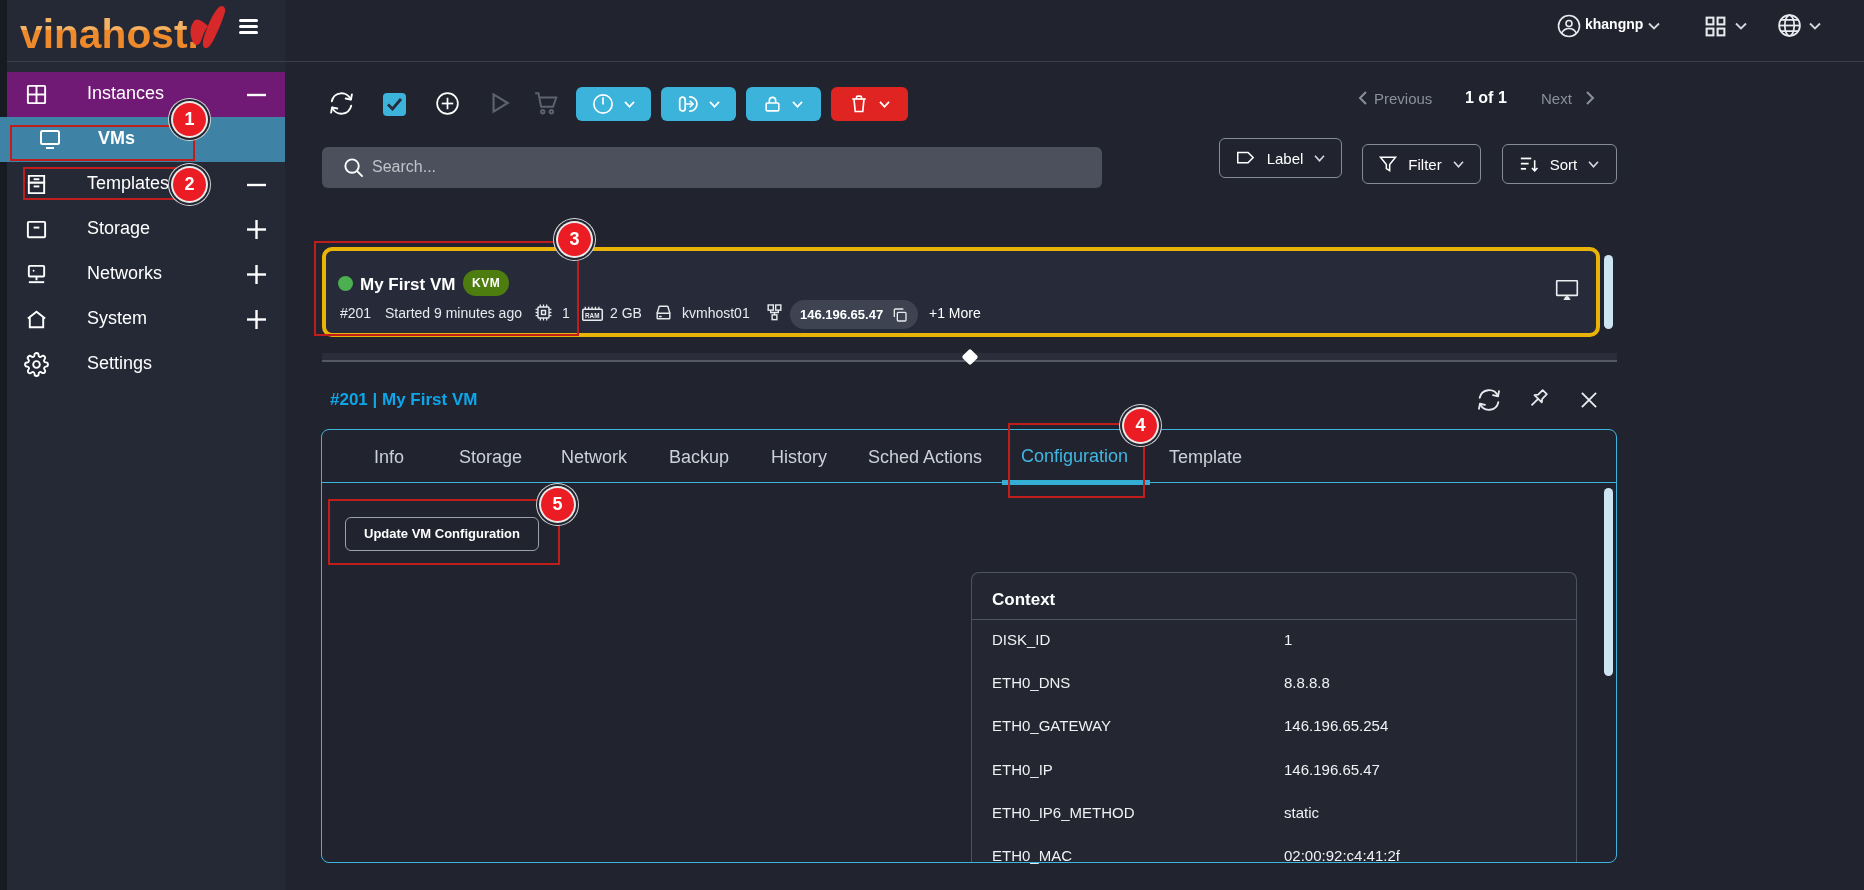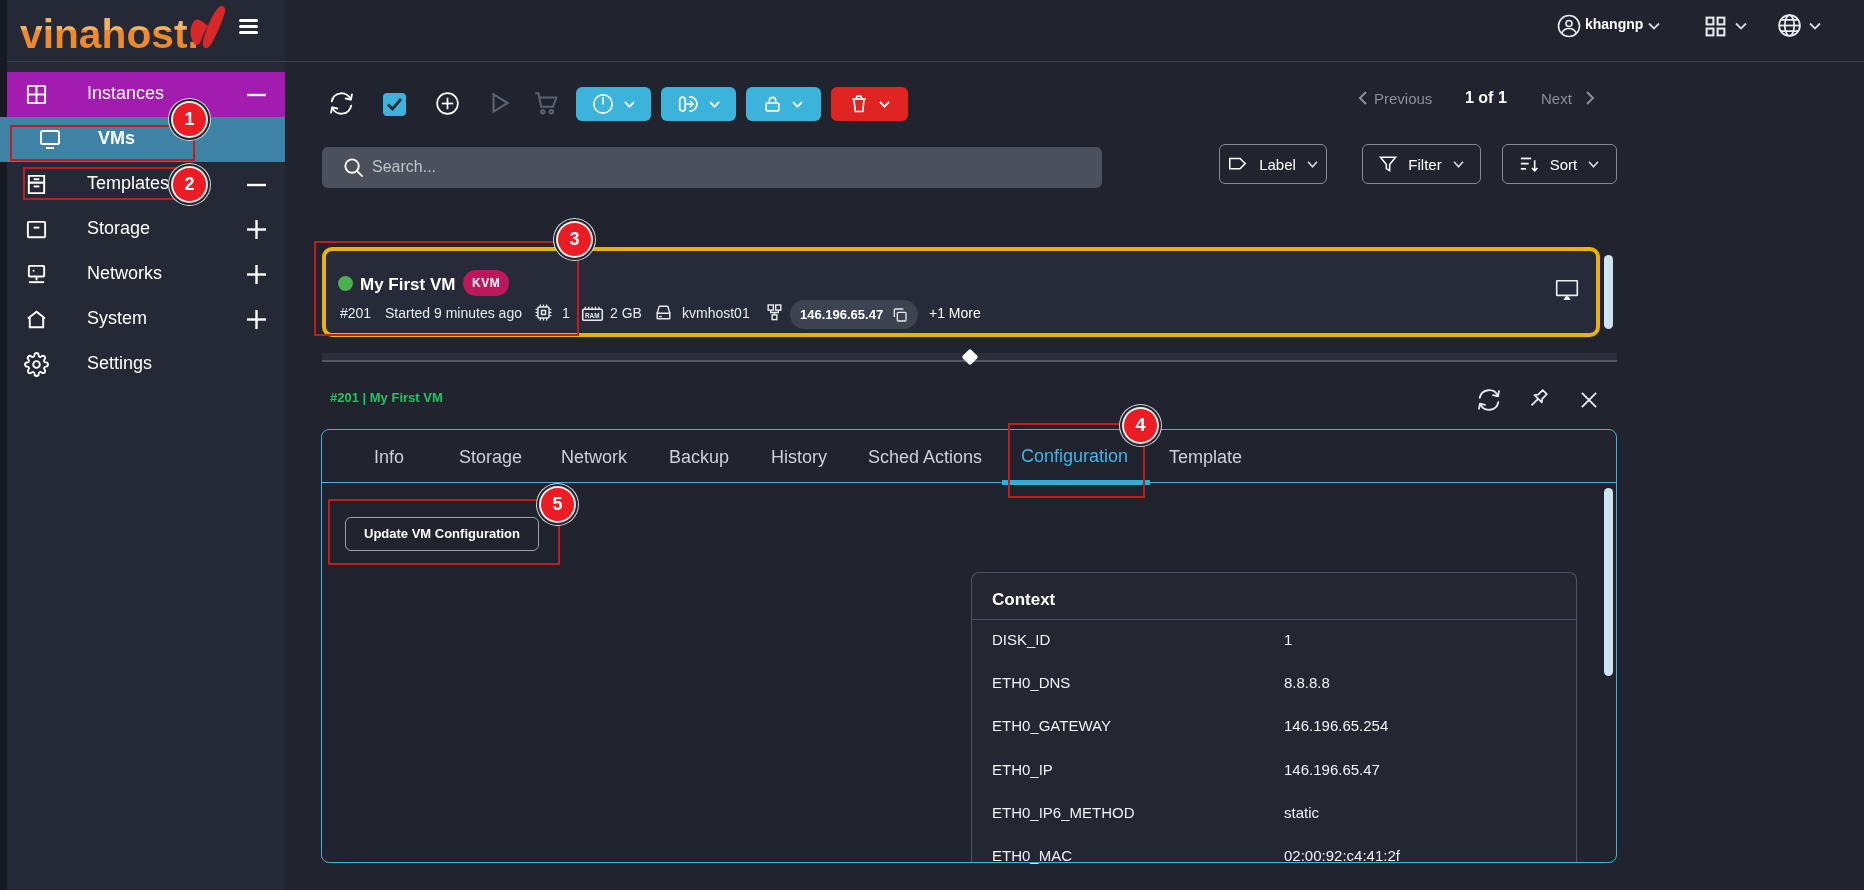--- a/index.html
+++ b/index.html
@@ -39,21 +39,21 @@
     </svg>
   </div>
 
   <div class="abs" style="left:239px;top:19px;width:19px;height:3px;background:#fff;border-radius:2px;"></div>
   <div class="abs" style="left:239px;top:25px;width:19px;height:3px;background:#fff;border-radius:2px;"></div>
   <div class="abs" style="left:239px;top:31px;width:19px;height:3px;background:#fff;border-radius:2px;"></div>
 
   <div class="abs" style="left:7px;top:72px;width:278px;height:405px;font-size:18px;color:#fff;">
 
 
-    <div style="position:relative;height:45px;background:#a21caf;">
+    <div style="position:relative;height:45px;background:#701a75;">
       <svg style="position:absolute;left:18px;top:11px;" width="23" height="23" viewBox="0 0 24 24" fill="none" stroke="#fff" stroke-width="2">
           <rect x="3" y="3" width="18" height="18" rx="1"></rect>
           <line x1="3" y1="12" x2="21" y2="12"></line>
           <line x1="12" y1="3" x2="12" y2="21"></line>
         </svg>
       <span style="position:absolute;left:80px;top:11px;">Instances</span>
       <svg style="position:absolute;left:240px;top:17px;" width="19" height="12" viewBox="0 0 19 12">
           <line x1="0" y1="6" x2="19" y2="6" stroke="#fff" stroke-width="2.4"></line>
         </svg>
     </div>
@@ -236,21 +236,21 @@
       <path d="M2 2l6 6-6 6"></path>
     </svg>
 
   <div class="abs" style="left:322px;top:147px;width:780px;height:41px;background:#4c505c;border-radius:6px;"></div>
   <svg class="abs" style="left:342px;top:156px;" width="23" height="23" viewBox="0 0 24 24" fill="none" stroke="#fff" stroke-width="2">
       <circle cx="10.5" cy="10.5" r="7"></circle>
       <line x1="15.8" y1="15.8" x2="21.5" y2="21.5"></line>
     </svg>
   <div class="abs" style="left:372px;top:158px;font-size:16px;color:#c0c3ca;">Search...</div>
 
-  <div class="obtn" style="left:1219px;top:144px;width:108px;">
+  <div class="obtn" style="left:1219px;top:138px;width:123px;">
     <svg width="22" height="18" viewBox="0 0 24 20" fill="none" stroke="#fff" stroke-width="1.8">
         <path d="M3 4h12l6 6-6 6H3z" transform="scale(0.95)"></path>
       </svg>
     <span>Label</span>
     <svg width="13" height="9" viewBox="0 0 14 10" fill="none" stroke="#d6d9df" stroke-width="1.8">
         <path d="M2 2l5 5.5L12 2"></path>
       </svg>
   </div>
   <div class="obtn" style="left:1362px;top:144px;width:119px;">
     <svg width="20" height="20" viewBox="0 0 24 24" fill="none" stroke="#fff" stroke-width="1.8">
@@ -270,21 +270,21 @@
       </svg>
     <span>Sort</span>
     <svg width="13" height="9" viewBox="0 0 14 10" fill="none" stroke="#d6d9df" stroke-width="1.8">
         <path d="M2 2l5 5.5L12 2"></path>
       </svg>
   </div>
 
   <div class="abs" id="vmcard" style="left:322px;top:247px;width:1278px;height:90px;background:#272b39;border:4px solid #eab308;border-radius:10px;">
     <div style="position:absolute;left:12px;top:25px;width:15px;height:15px;border-radius:50%;background:#4caf50;"></div>
     <div style="position:absolute;left:34px;top:24px;font-size:17px;font-weight:bold;color:#fff;">My First VM</div>
-    <div style="position:absolute;left:137px;top:19px;height:26px;padding:0 9px;background:#be185d;border-radius:13px;font-size:12px;font-weight:bold;color:#fff;line-height:26px;letter-spacing:0.5px;">KVM</div>
+    <div style="position:absolute;left:137px;top:19px;height:26px;padding:0 9px;background:#4d7c0f;border-radius:13px;font-size:12px;font-weight:bold;color:#fff;line-height:26px;letter-spacing:0.5px;">KVM</div>
 
     <div style="position:absolute;left:14px;top:54px;font-size:14px;color:#e8eaee;">#201</div>
     <div style="position:absolute;left:59px;top:54px;font-size:14px;color:#e8eaee;">Started 9 minutes ago</div>
     <svg style="position:absolute;left:208px;top:52px;" width="19" height="19" viewBox="0 0 24 24" fill="none" stroke="#e8eaee" stroke-width="1.8">
         <rect x="5" y="5" width="14" height="14" rx="1.5"></rect>
         <rect x="9.5" y="9.5" width="5" height="5"></rect>
         <path d="M8 2v3M12 2v3M16 2v3M8 19v3M12 19v3M16 19v3M2 8h3M2 12h3M2 16h3M19 8h3M19 12h3M19 16h3" stroke-width="1.6"></path>
       </svg>
     <div style="position:absolute;left:236px;top:54px;font-size:14px;color:#e8eaee;">1</div>
     <svg style="position:absolute;left:255px;top:54px;" width="23" height="17" viewBox="0 0 26 20" fill="none" stroke="#e8eaee" stroke-width="1.8">
@@ -318,21 +318,21 @@
         <path d="M12 17v3M9 20.5h6M10.7 20.5v-1.6h2.6v1.6z"></path>
       </svg>
   </div>
 
   <div class="abs" style="left:1604px;top:255px;width:9px;height:74px;background:#cde4f2;border-radius:5px;"></div>
 
   <div class="abs" style="left:322px;top:353px;width:1295px;height:8px;background:#2b2e3a;"></div>
   <div class="abs" style="left:322px;top:360px;width:1295px;height:2px;background:#545864;"></div>
   <div class="abs" style="left:964px;top:351px;width:12px;height:12px;background:#fff;transform:rotate(45deg);border-radius:2px;"></div>
 
-  <div class="abs" style="left:330px;top:390px;font-size:13px;font-weight:bold;color:#22c55e;">#201 | My First VM</div>
+  <div class="abs" style="left:330px;top:390px;font-size:17px;font-weight:bold;color:#0ea5e9;">#201 | My First VM</div>
   <svg class="abs" style="left:1477px;top:388px;" width="24" height="24" viewBox="0 0 25 25" fill="none" stroke="#e8eaee" stroke-width="1.9" stroke-linejoin="round" stroke-linecap="round">
     <path d="M2.8 10.2 A10 10 0 0 1 21.8 8.4"></path>
     <path d="M22.9 3.4 L21.9 8.6 L16.7 7.5"></path>
     <g transform="rotate(180 12.5 12.5)">
         <path d="M2.8 10.2 A10 10 0 0 1 21.8 8.4"></path>
         <path d="M22.9 3.4 L21.9 8.6 L16.7 7.5"></path>
       </g>
   </svg>
   <svg class="abs" style="left:1526px;top:388px;" width="25" height="25" viewBox="0 0 24 24" fill="none" stroke="#e8eaee" stroke-width="1.7" stroke-linejoin="round">
     <g transform="rotate(45 12 10)">

